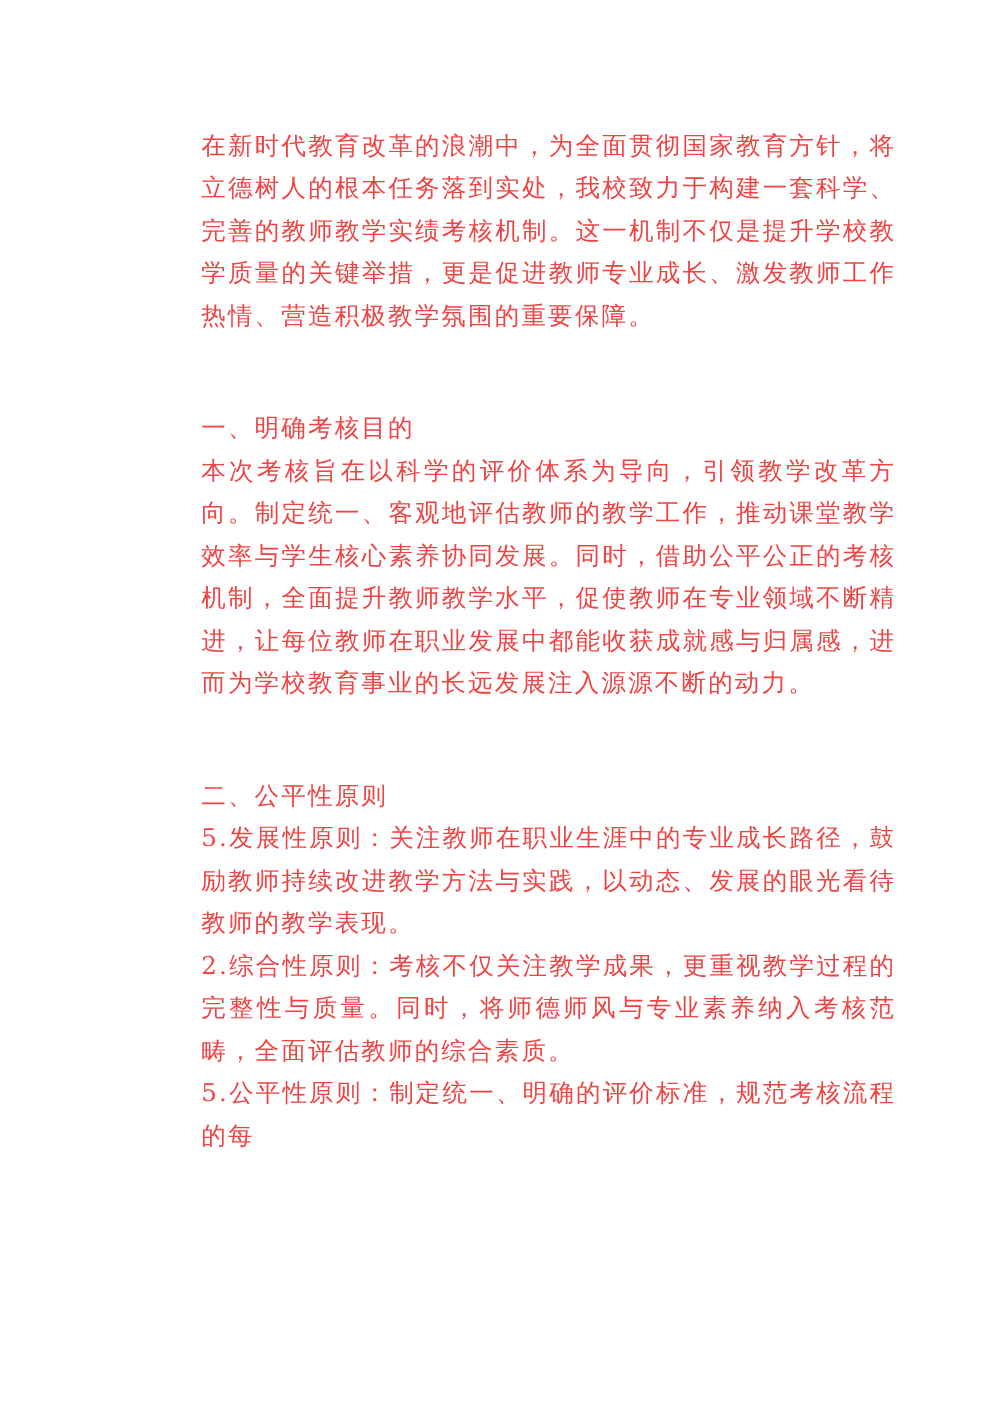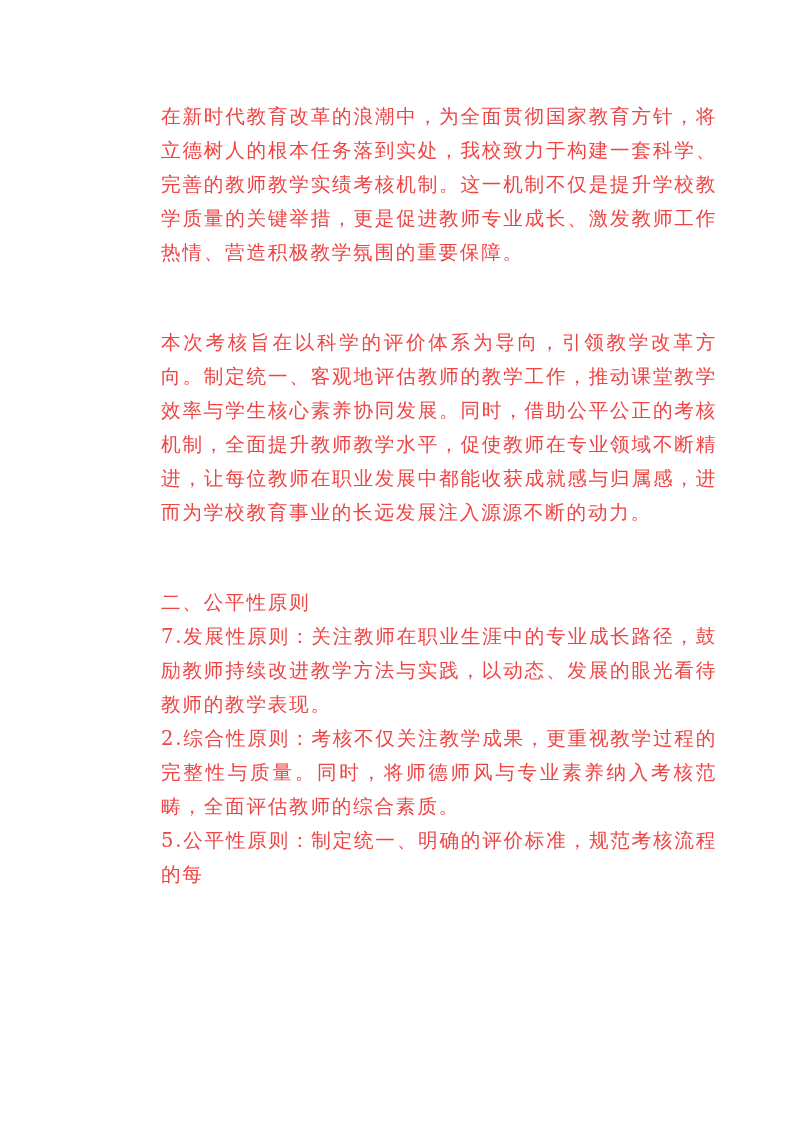--- a/index.html
+++ b/index.html
@@ -21,21 +21,22 @@
   .heading { margin: 0; }
 </style>
 </head>
 <body>
 
 <div class="page">
   <p>在新时代教育改革的浪潮中，为全面贯彻国家教育方针，将立德树人的根本任务落到实处，我校致力于构建一套科学、完善的教师教学实绩考核机制。这一机制不仅是提升学校教学质量的关键举措，更是促进教师专业成长、激发教师工作热情、营造积极教学氛围的重要保障。</p>
 
   <div class="gap"></div>
 
+  <p class="heading">一、明确考核目的</p>
   <p>本次考核旨在以科学的评价体系为导向，引领教学改革方向。制定统一、客观地评估教师的教学工作，推动课堂教学效率与学生核心素养协同发展。同时，借助公平公正的考核机制，全面提升教师教学水平，促使教师在专业领域不断精进，让每位教师在职业发展中都能收获成就感与归属感，进而为学校教育事业的长远发展注入源源不断的动力。</p>
 
   <div class="gap"></div>
 
   <p class="heading">二、公平性原则</p>
-  <p>7.发展性原则：关注教师在职业生涯中的专业成长路径，鼓励教师持续改进教学方法与实践，以动态、发展的眼光看待教师的教学表现。</p>
+  <p>5.发展性原则：关注教师在职业生涯中的专业成长路径，鼓励教师持续改进教学方法与实践，以动态、发展的眼光看待教师的教学表现。</p>
   <p>2.综合性原则：考核不仅关注教学成果，更重视教学过程的完整性与质量。同时，将师德师风与专业素养纳入考核范畴，全面评估教师的综合素质。</p>
   <p>5.公平性原则：制定统一、明确的评价标准，规范考核流程的每</p>
 </div>
 
 </body></html>

